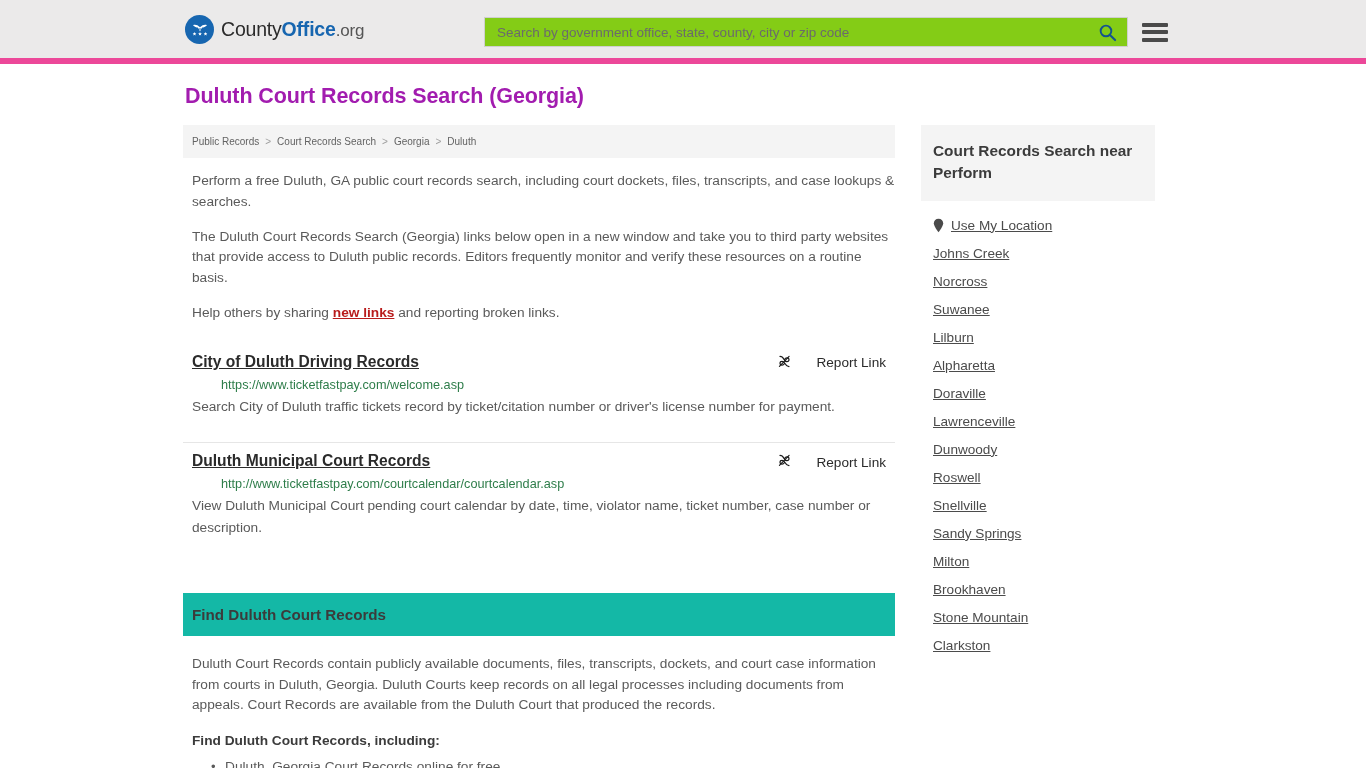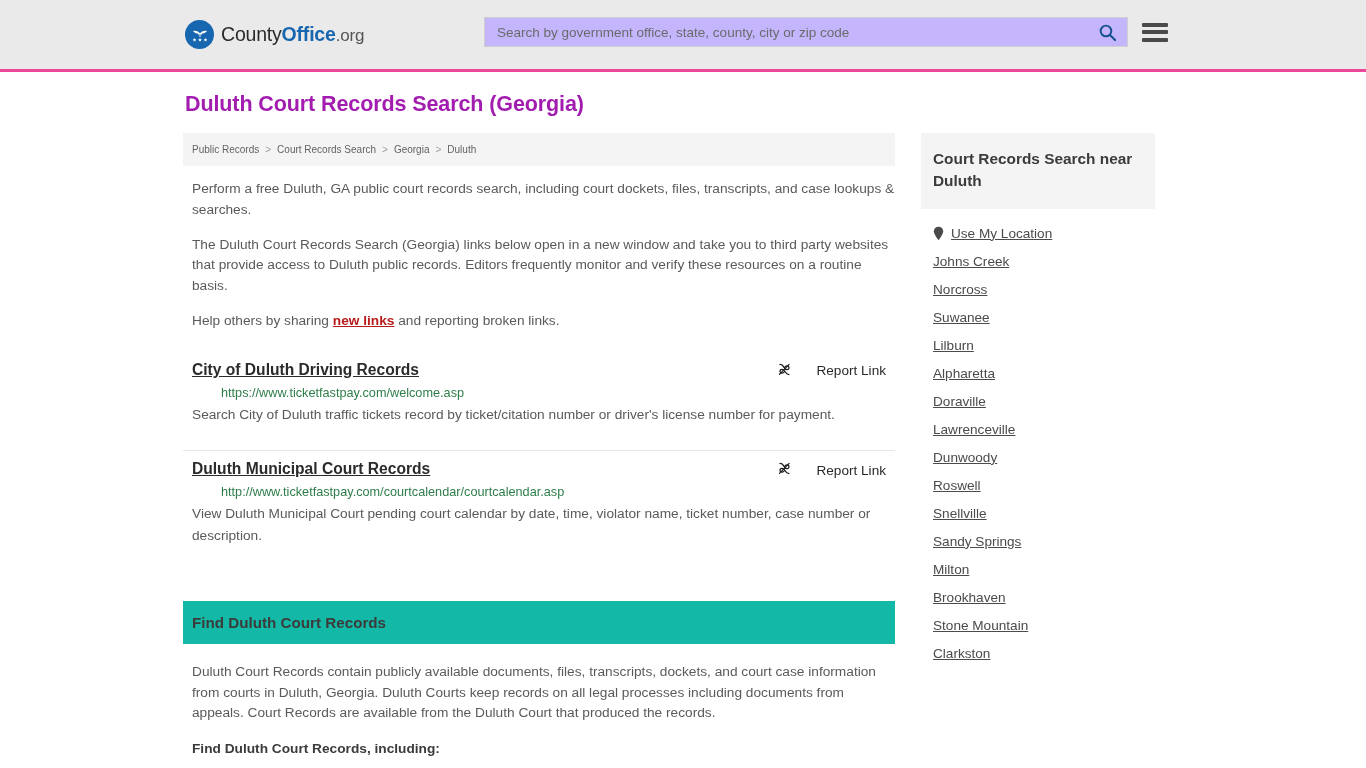--- a/index.html
+++ b/index.html
@@ -9,23 +9,23 @@
     width: 1366px;
     height: 768px;
     overflow: hidden;
     background: #ffffff;
     font-family: "Liberation Sans", sans-serif;
     -webkit-font-smoothing: antialiased;
   }
 
   
   .site-header {
-    height: 72px;
+    height: 64px;
     background: #ebeaea;
-    border-bottom: 3px solid #ec4899;
+    border-bottom: 6px solid #ec4899;
     display: flex;
     align-items: center;
     position: relative;
   }
   .header-inner {
     width: 1000px;
     margin: 0 auto;
     display: flex;
     align-items: center;
     position: relative;
@@ -64,21 +64,21 @@
     position: absolute;
     left: 301px;
     top: 17px;
     display: flex;
     align-items: center;
     gap: 14px;
   }
   .search-box {
     width: 644px;
     height: 30px;
-    background: #c4b5fd;
+    background: #84cc16;
     border: 1px solid #cfcfcf;
     display: flex;
     align-items: center;
     padding: 0 8px 0 10px;
   }
   .search-box input {
     flex: 1;
     border: none;
     outline: none;
     font-size: 13.5px;
@@ -397,21 +397,21 @@
         <ul class="section-list">
           <li>Duluth, Georgia Court Records online for free</li>
 
         </ul>
       </div>
 
     </div>
 
     <aside class="col-side">
       <div class="side-head">
-        <h3>Court Records Search near Duluth</h3>
+        <h3>Court Records Search near Perform</h3>
       </div>
       <div class="side-links">
 
         <div class="side-link-row">
           <span class="pin-icon">
             <svg width="11" height="15" viewBox="0 0 12 16">
               <path d="M6 0.6 C3.1 0.6 0.9 2.8 0.9 5.6 C0.9 9.3 6 15.3 6 15.3 C6 15.3 11.1 9.3 11.1 5.6 C11.1 2.8 8.9 0.6 6 0.6 Z" fill="#4a4a4a"></path>
             </svg>
           </span>
           <a class="side-link">Use My Location</a>

